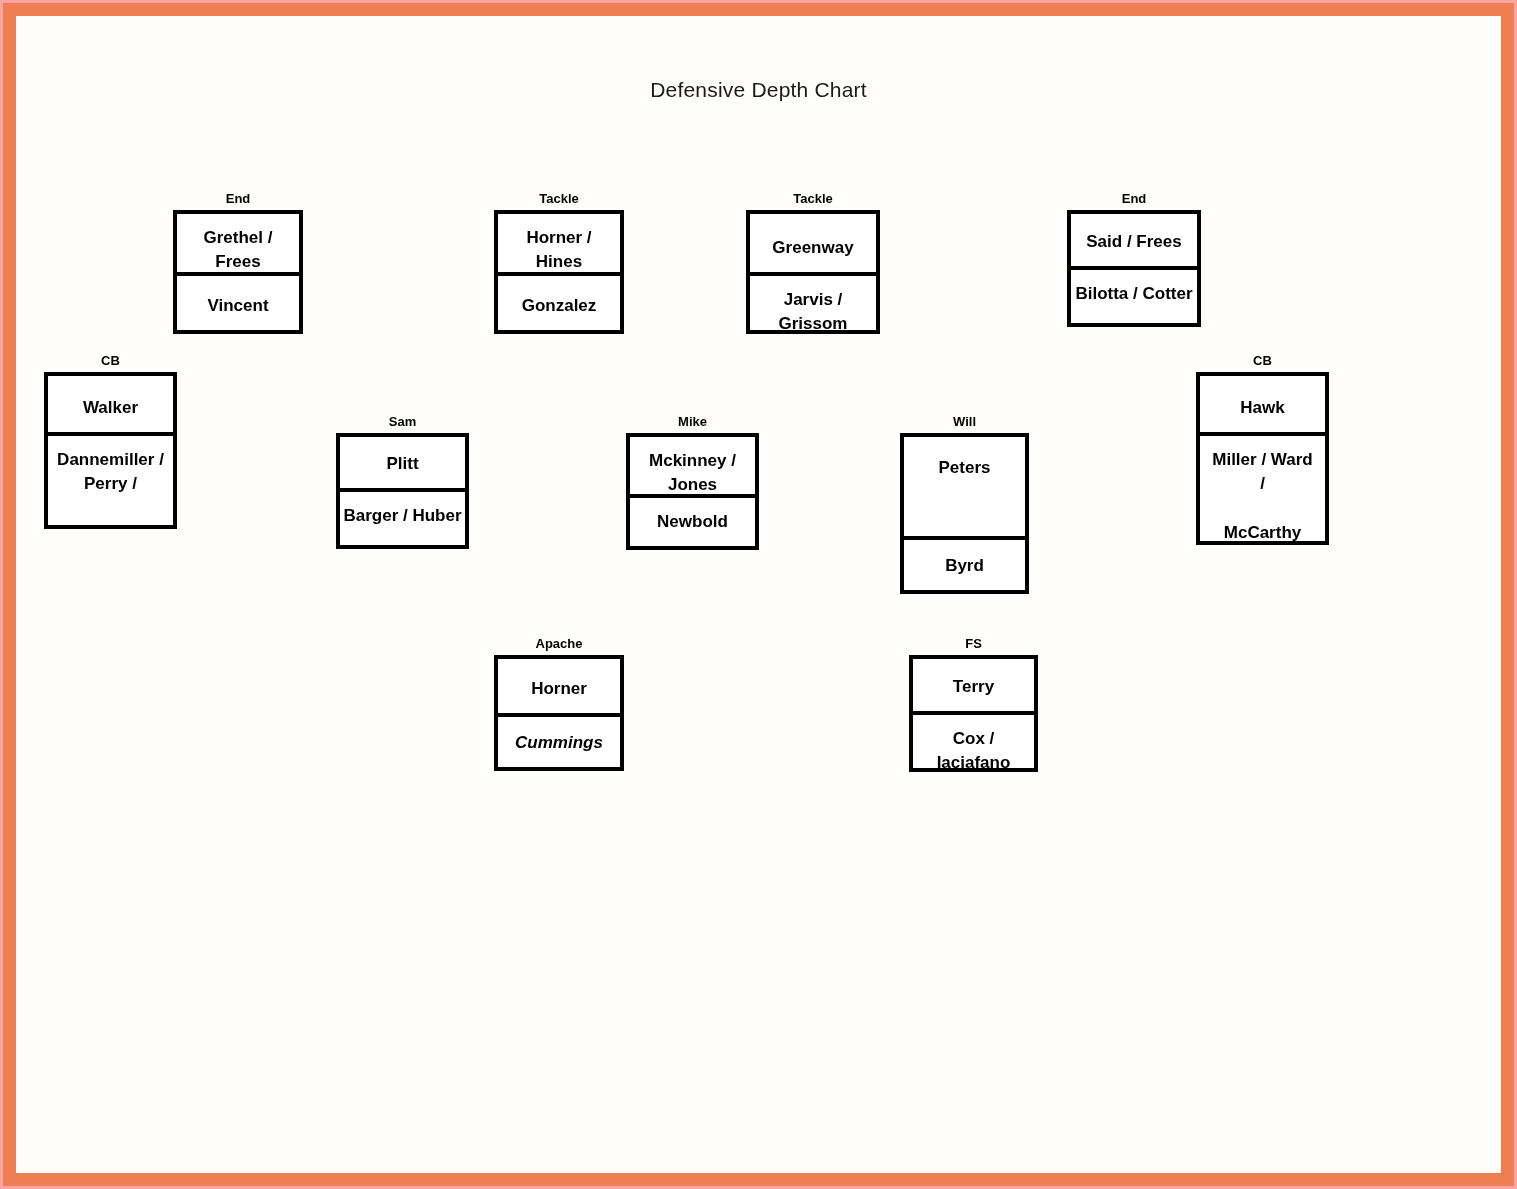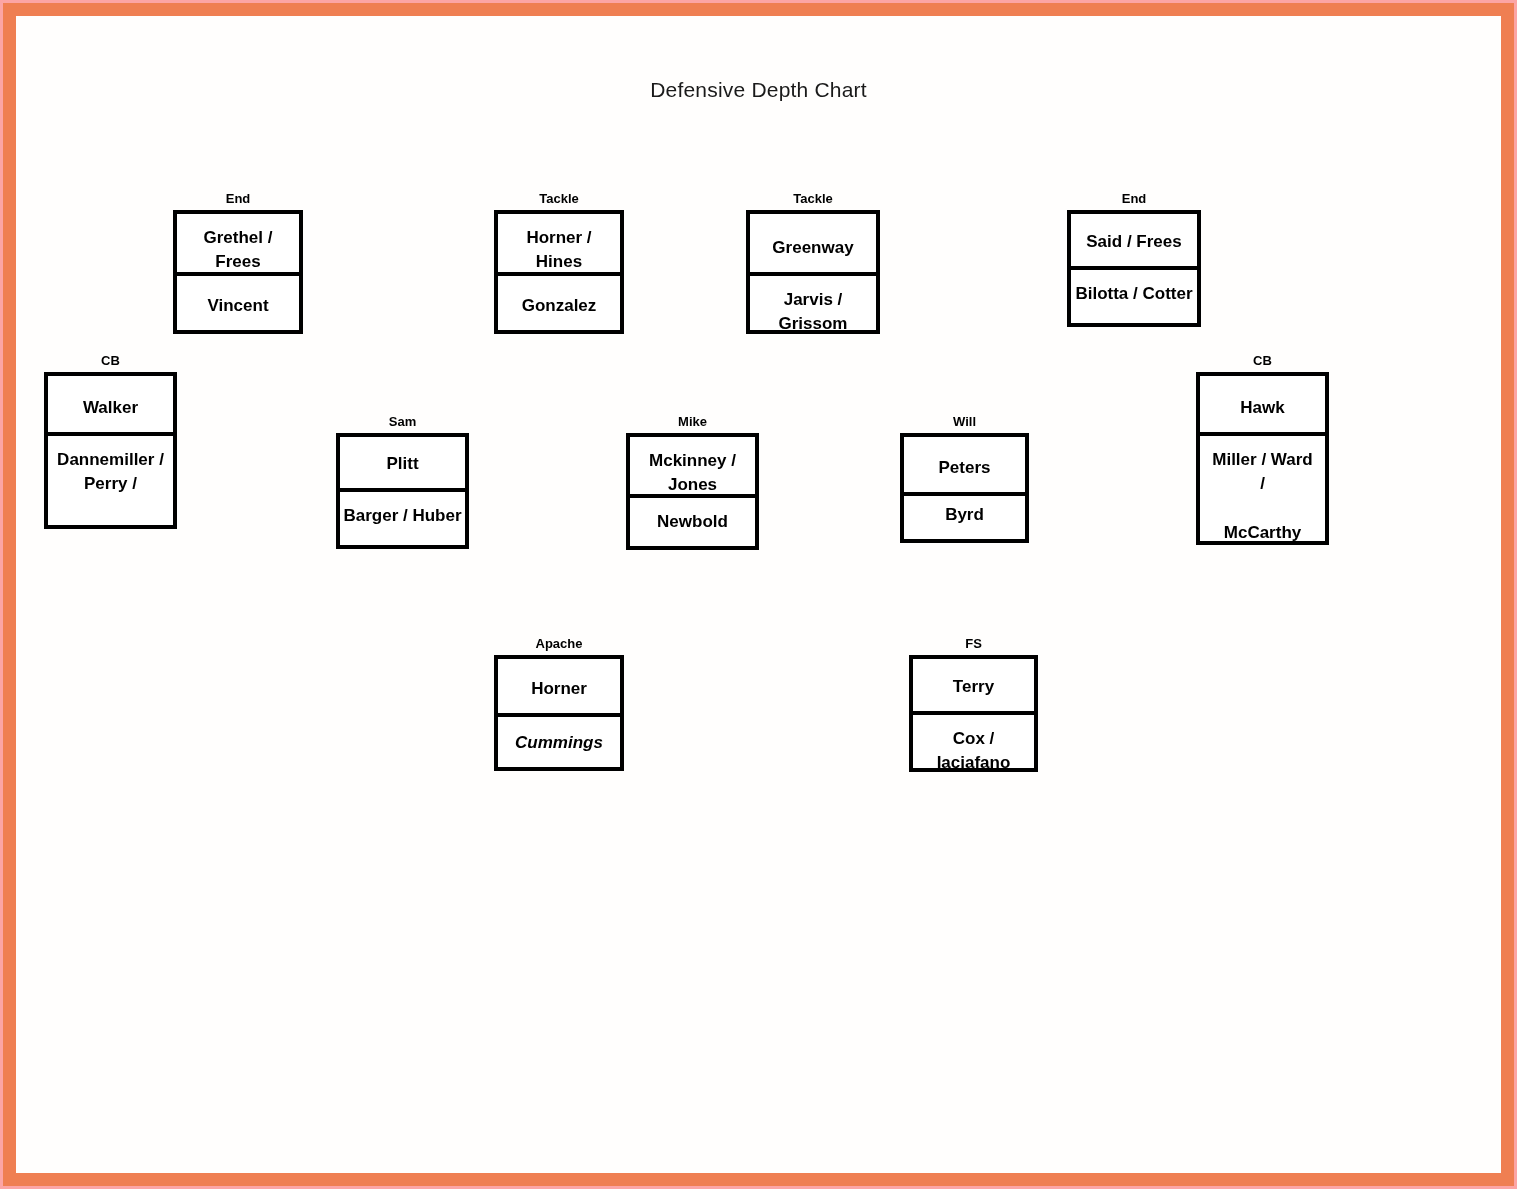--- a/index.html
+++ b/index.html
@@ -195,21 +195,21 @@
           </div>
         </div>
       </div>
 
       <div class="pos-group" style="left:884px; top:399px; width:129px;">
         <div class="pos-label">Will</div>
         <div class="depth-box">
           <div class="depth-cell align-bottom" style="height:55px;">
             <span class="cell-inner">Peters</span>
           </div>
-          <div class="depth-cell align-bottom" style="height:47px;">
+          <div class="depth-cell align-bottom" style="height:54px;margin-top:44px;">
             <span class="cell-inner">Byrd</span>
           </div>
         </div>
       </div>
 
       <div class="pos-group" style="left:1180px; top:338px; width:133px;">
         <div class="pos-label">CB</div>
         <div class="depth-box">
           <div class="depth-cell align-bottom" style="height:56px;">
             <span class="cell-inner">Hawk</span>

